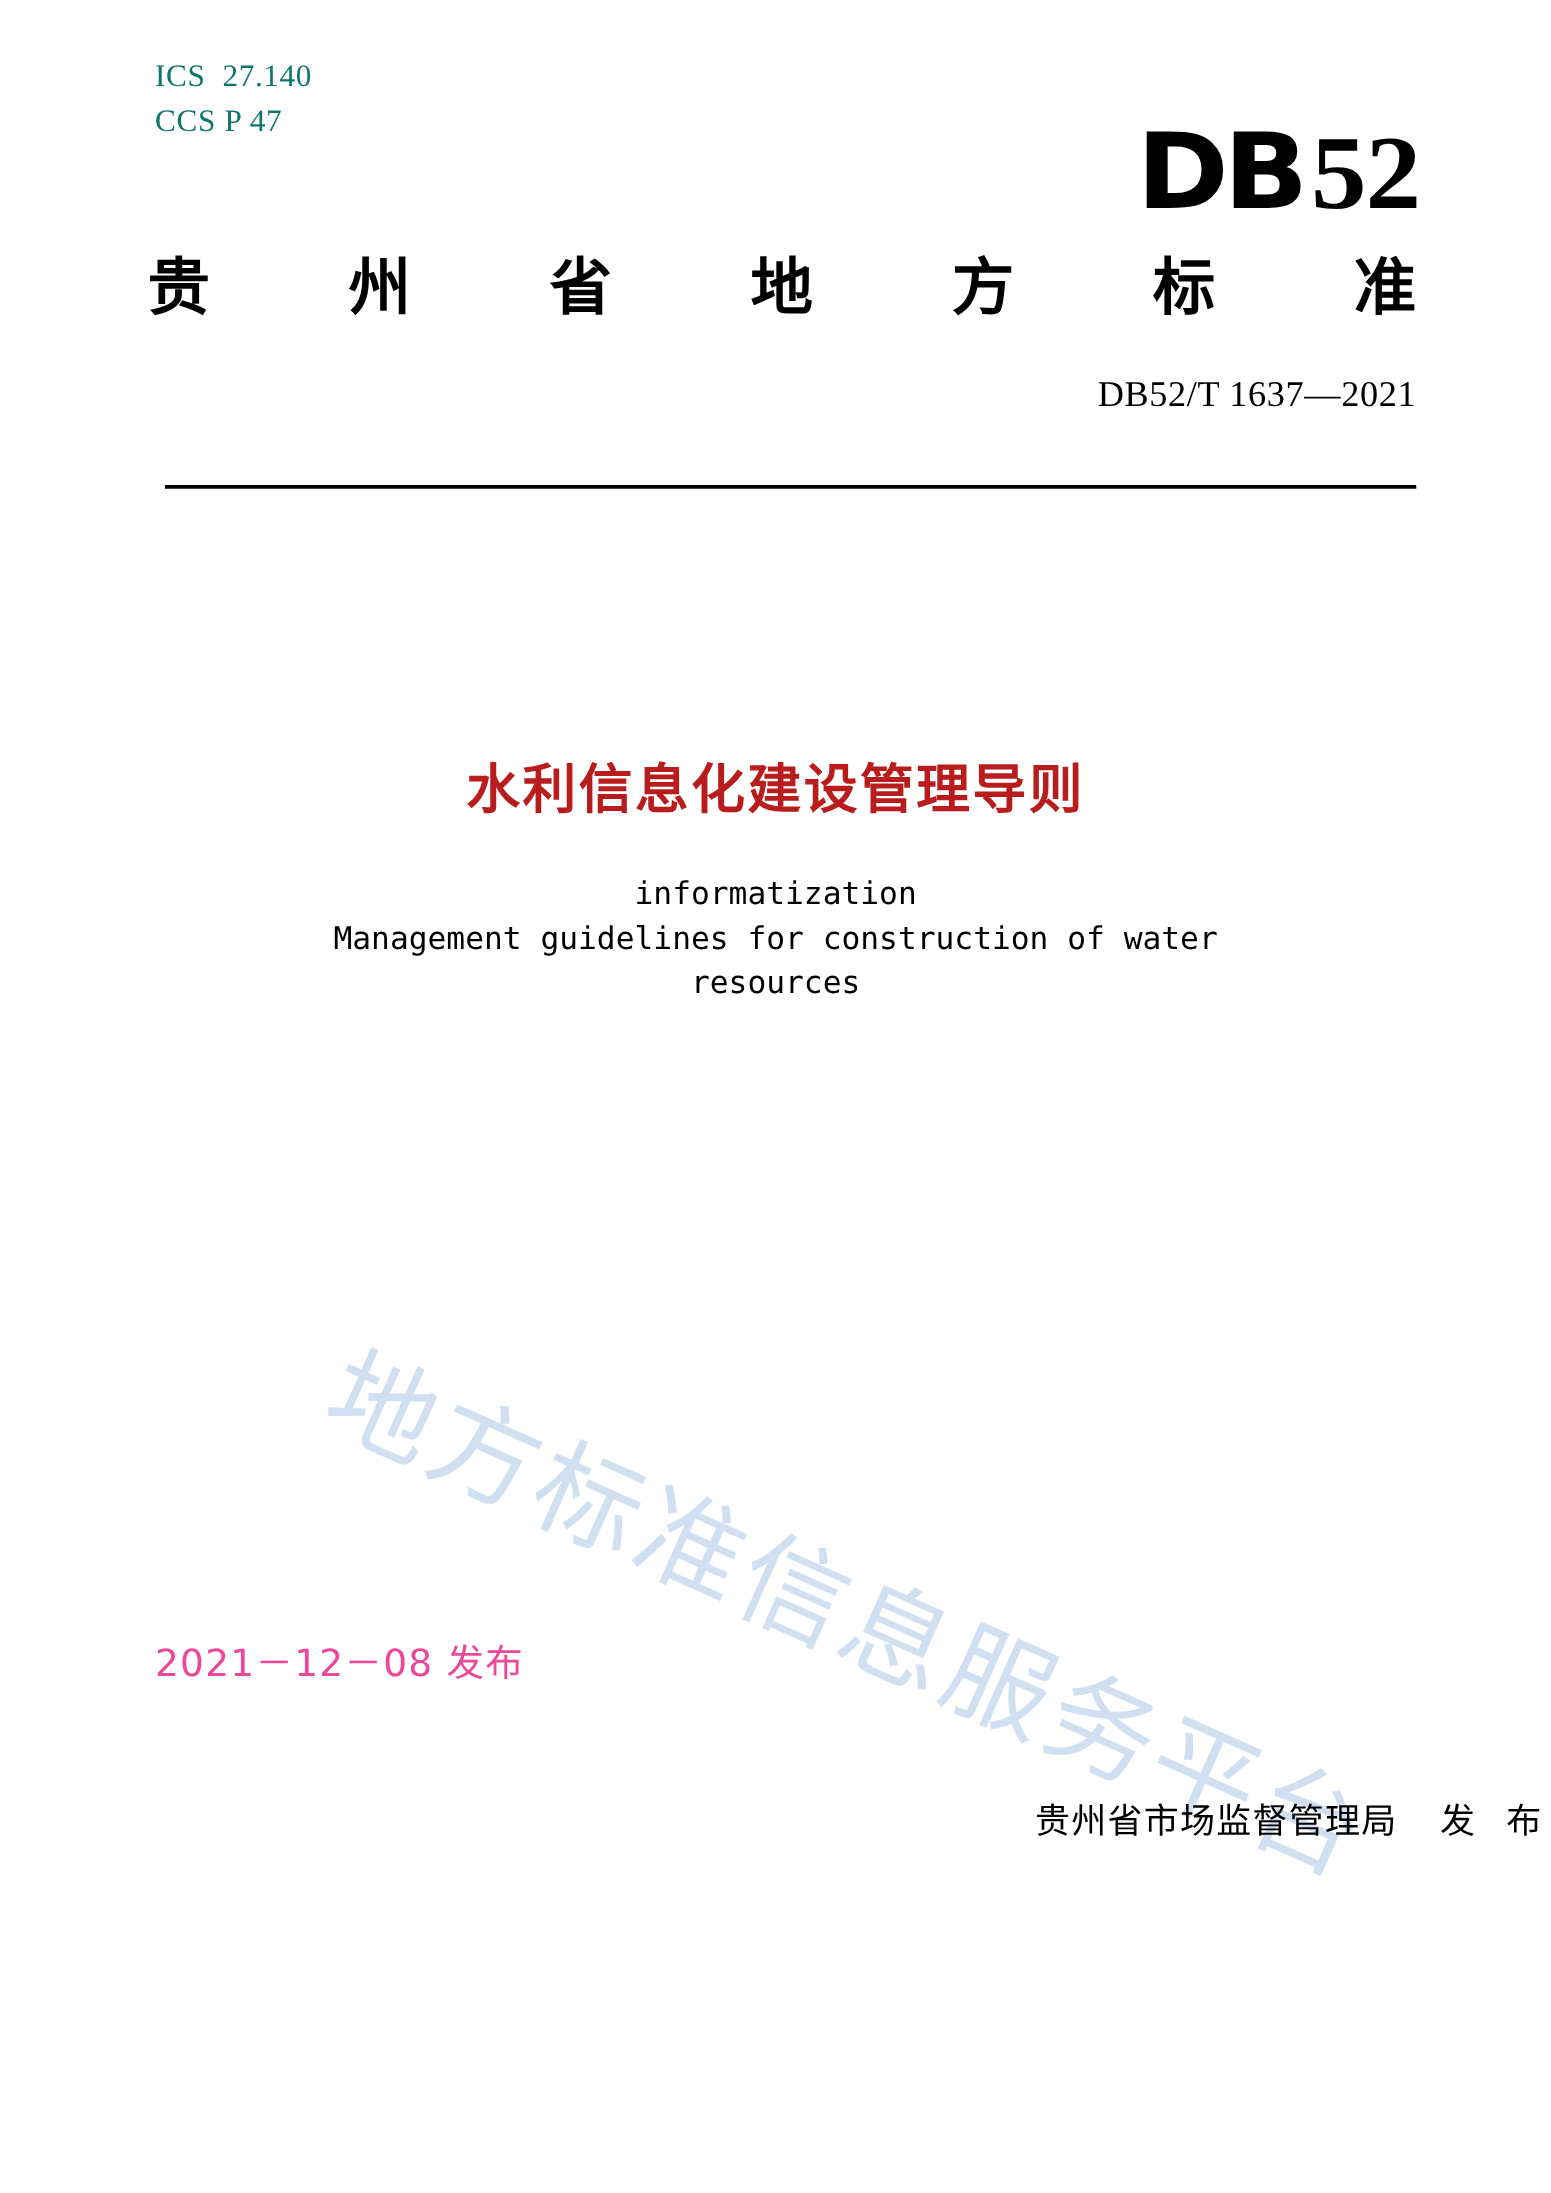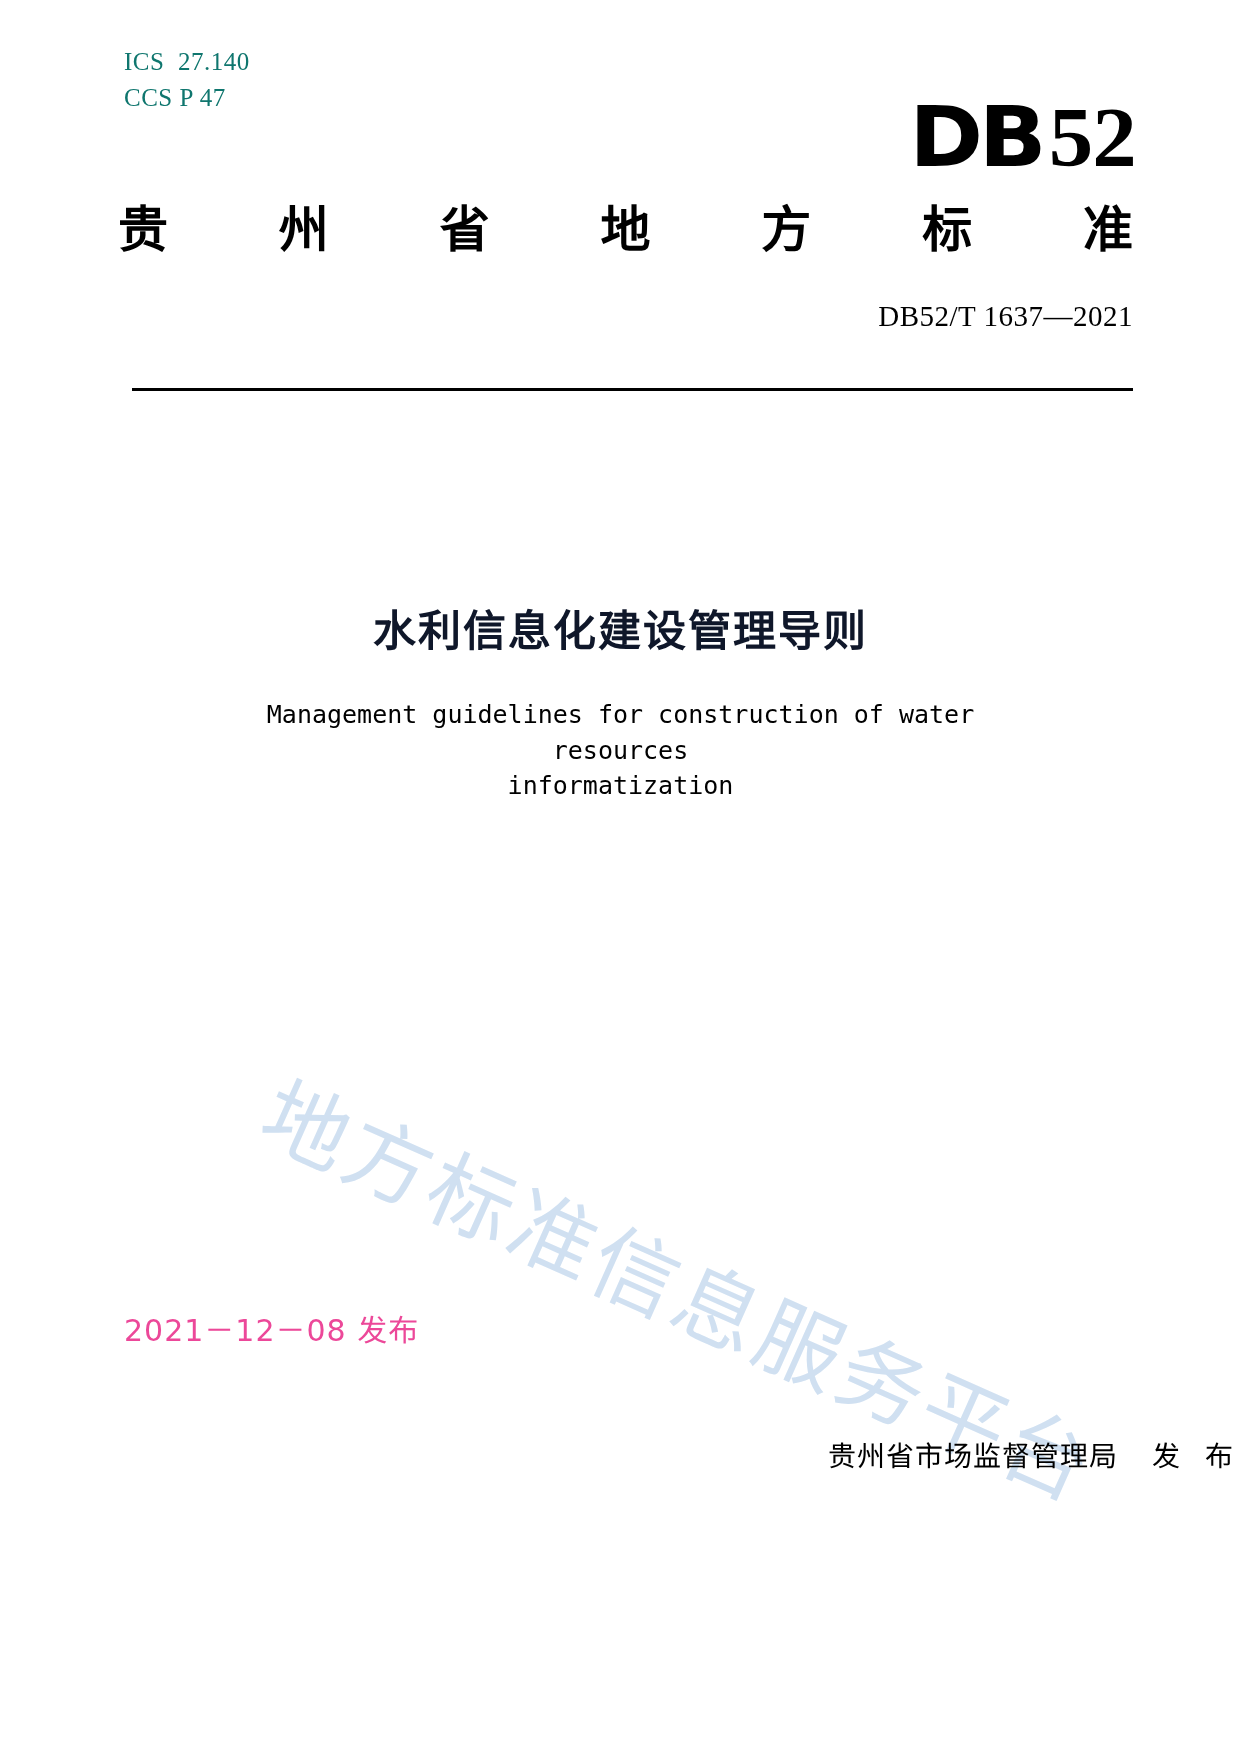--- a/index.html
+++ b/index.html
@@ -101,21 +101,21 @@
   .doc-title-cn {
     position: absolute;
     left: 0;
     right: 0;
     top: 596px;
     text-align: center;
     font-family: "DejaVu Sans", sans-serif;
     font-weight: bold;
     font-size: 43px;
     letter-spacing: 2px;
-    color: #0f172a;
+    color: #b91c1c;
   }
   .doc-title-en {
     position: absolute;
     left: 200px;
     right: 200px;
     top: 697px;
     text-align: center;
     font-family: "DejaVu Sans Mono", monospace;
     font-size: 25px;
     line-height: 1.42;
@@ -201,22 +201,22 @@
     <span>准</span>
   </div>
 
   <div class="std-number">DB52/T 1637—2021</div>
 
   <div class="rule"></div>
 
   <div class="doc-title-cn">水利信息化建设管理导则</div>
 
   <div class="doc-title-en">
+    <div>informatization</div>
     <div>Management guidelines for construction of water resources</div>
-    <div>informatization</div>
   </div>
 
   <div class="watermark">
     <div class="wm-text">地方标准信息服务平台</div>
   </div>
 
   <div class="dates">
     <span>2021－12－08 发布</span>
   </div>
 

